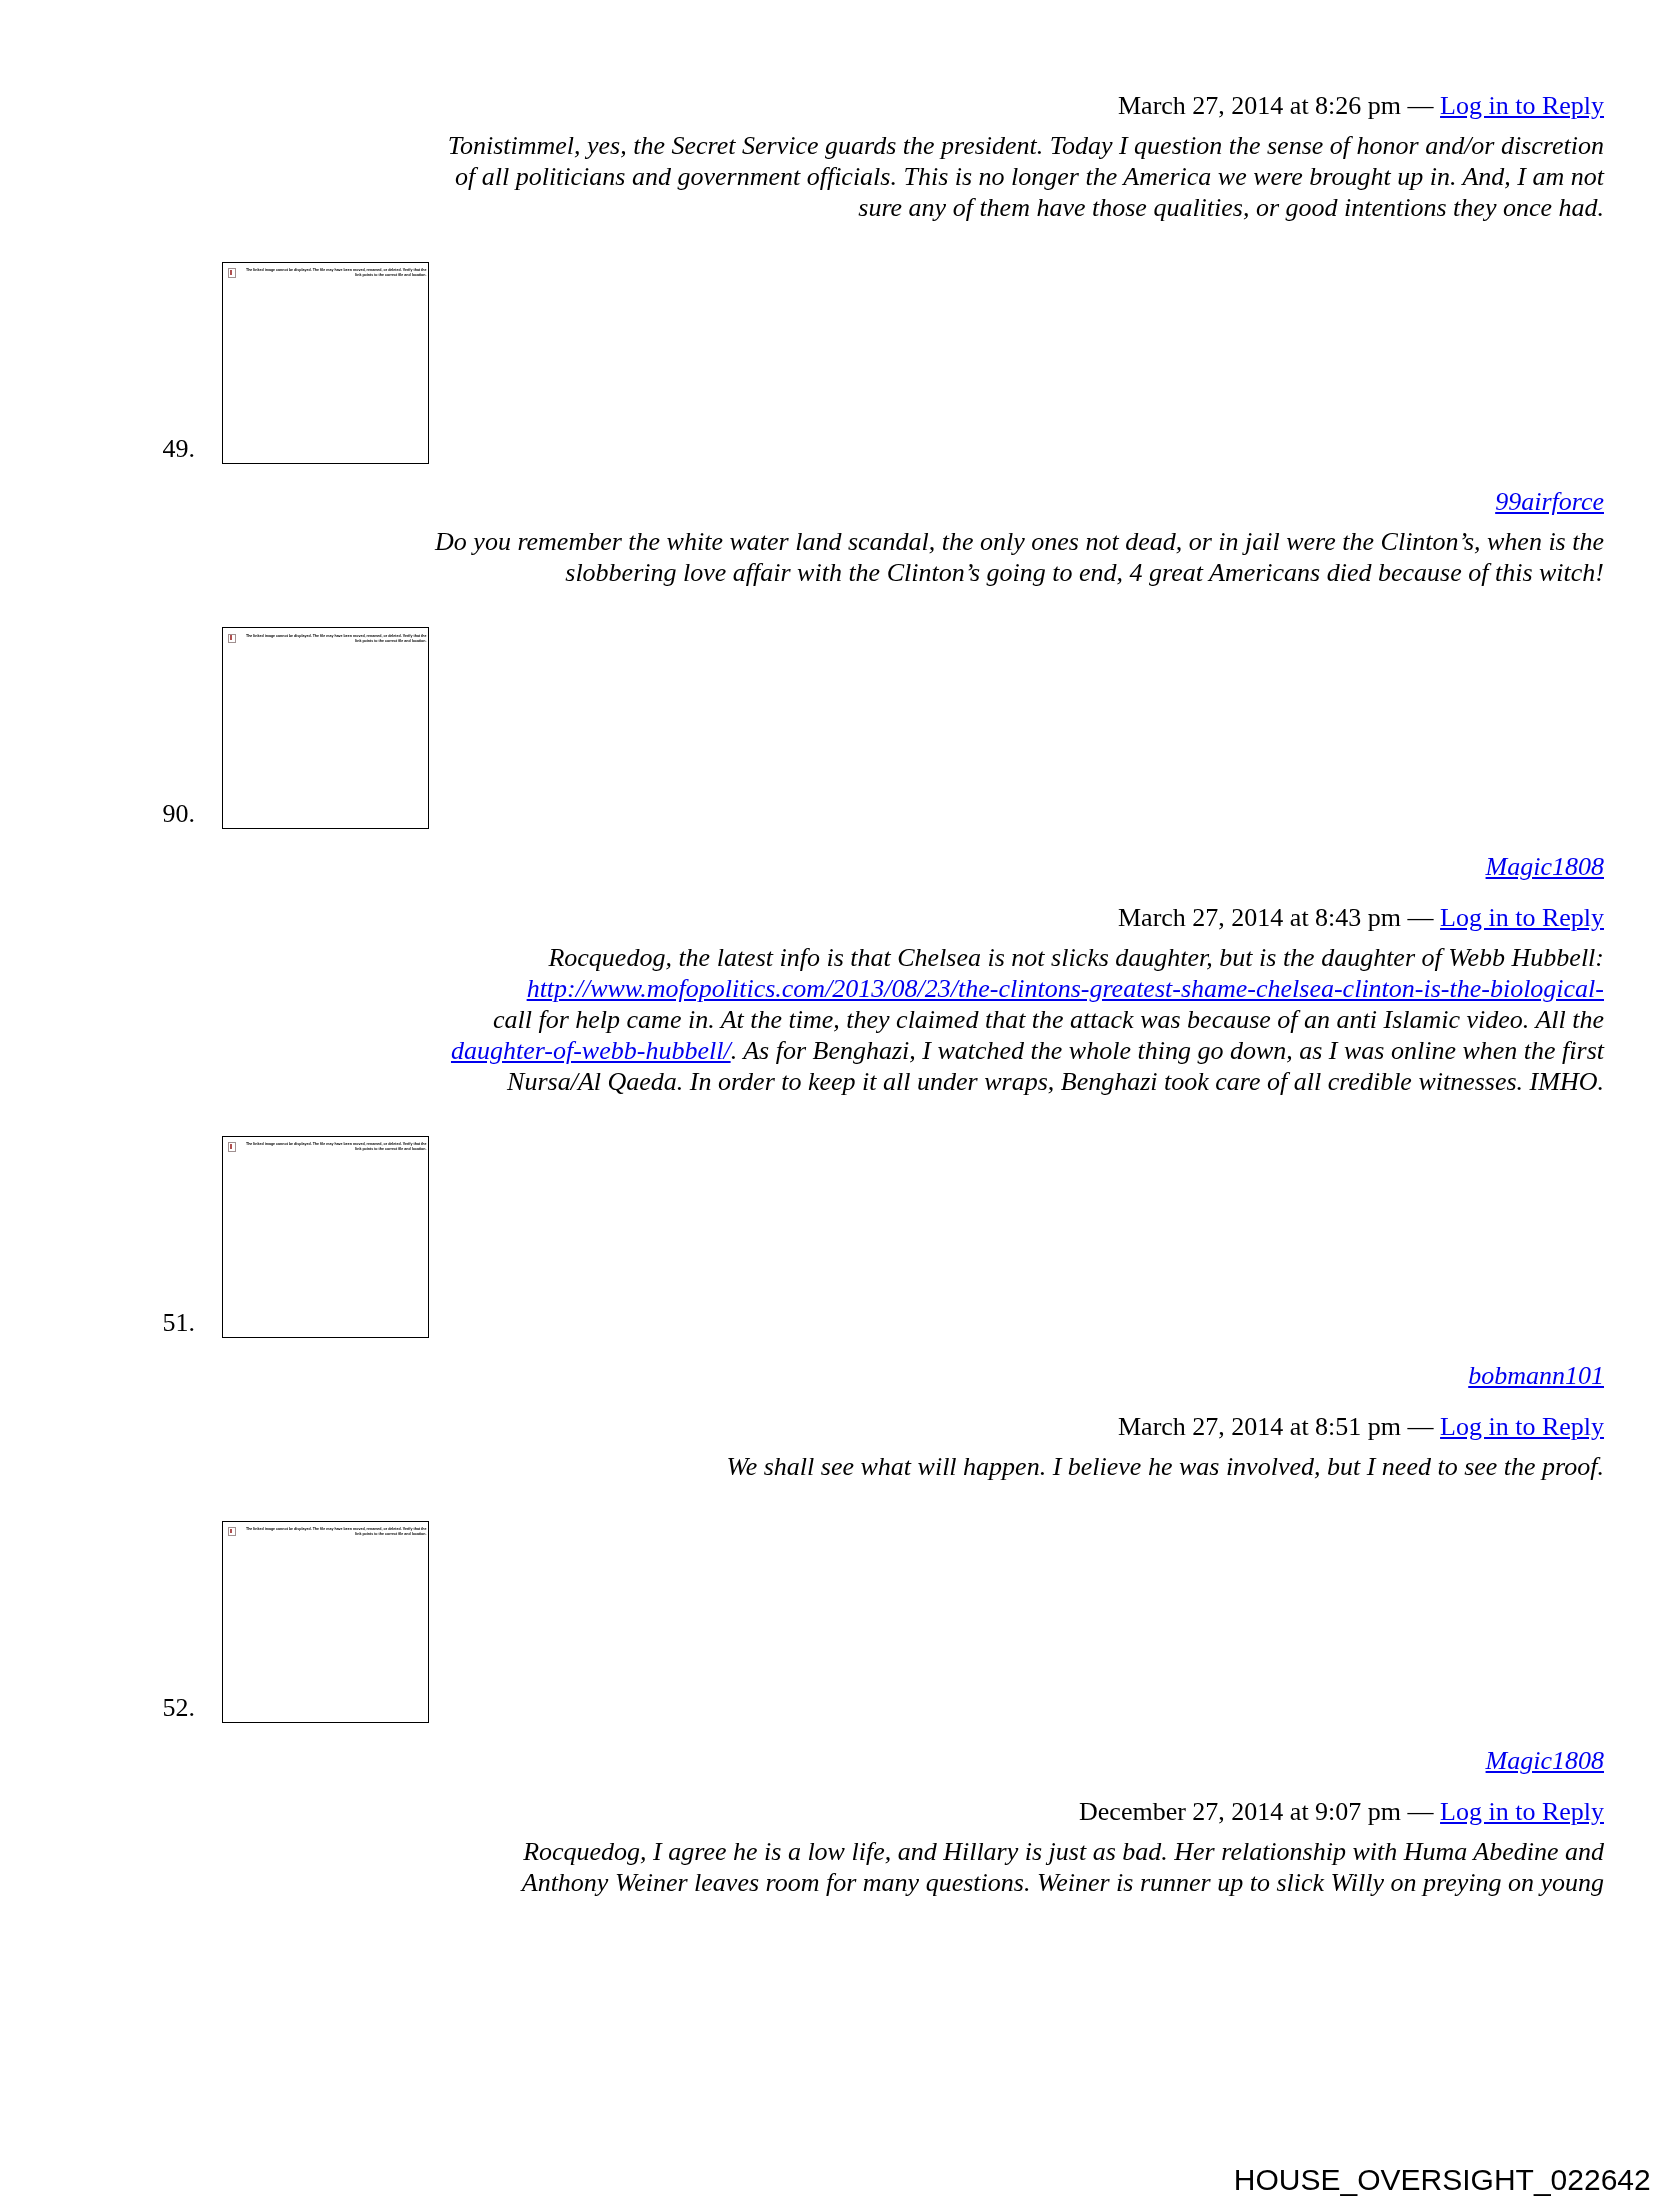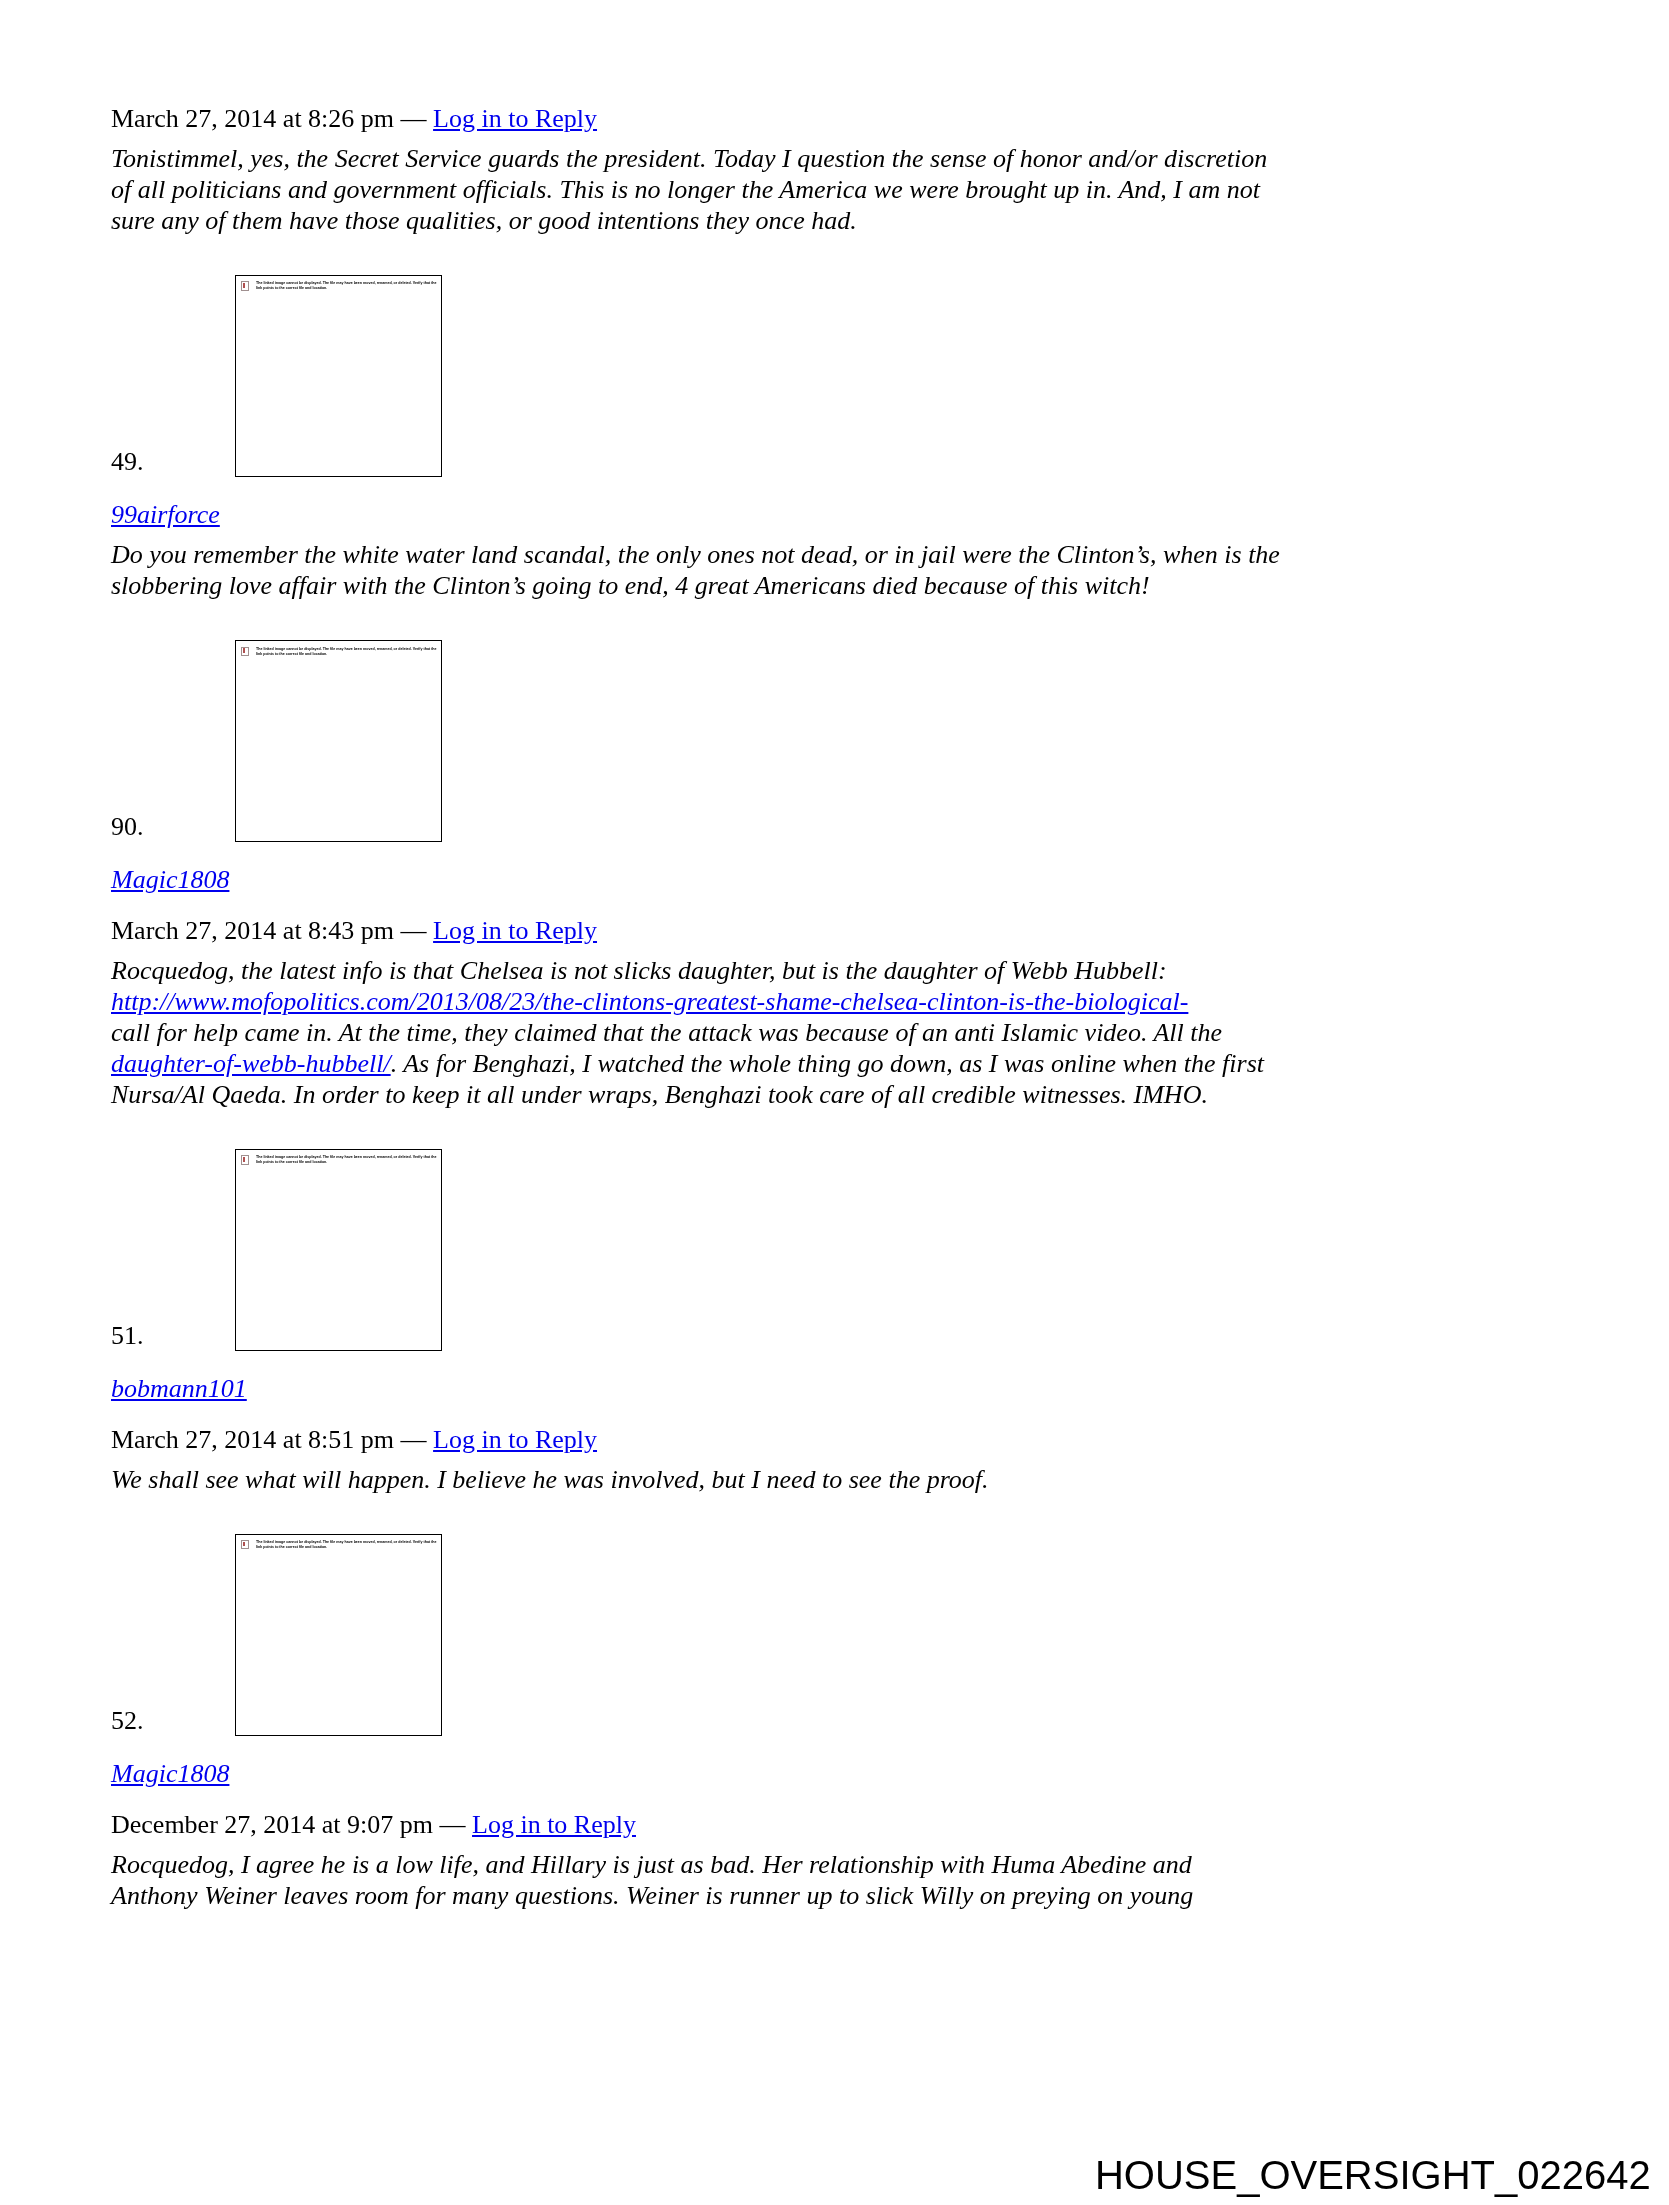--- a/index.html
+++ b/index.html
@@ -13,21 +13,21 @@
     font-family: "Liberation Serif", serif;
     color: #000;
   }
   .content {
     position: absolute;
     left: 98px; top: 90px;
     width: 1506px;
     font-size: 26px;
     line-height: 31px;
   }
-  .comment { margin: 13px; }
+  .comment { margin: 0; text-align: right; }
   
   .head { display: flex; align-items: flex-end; margin: 39px 0 0 0; gap: 27px; }
   .num { display: inline-block; width: 97px; }
   .broken-img {
     display: block;
     width: 207px; height: 202px;
     border: 1.3px solid #000;
     background: #fff;
     position: relative;
   }
@@ -60,21 +60,21 @@
   .pline { white-space: nowrap; font-style: italic; }
   a, .ulink {
     color: var(--link-color);
     text-decoration: underline;
     cursor: pointer;
   }
   .footer {
     position: absolute;
     right: 18.3px; bottom: 10.5px;
     font-family: "Liberation Sans", sans-serif;
-    font-size: 40px;
+    font-size: 30px;
     line-height: 1;
     color: #000;
   }
 </style>
 </head>
 <body>
 
 <div class="content" id="comment-list">
   <section class="comment">
 

